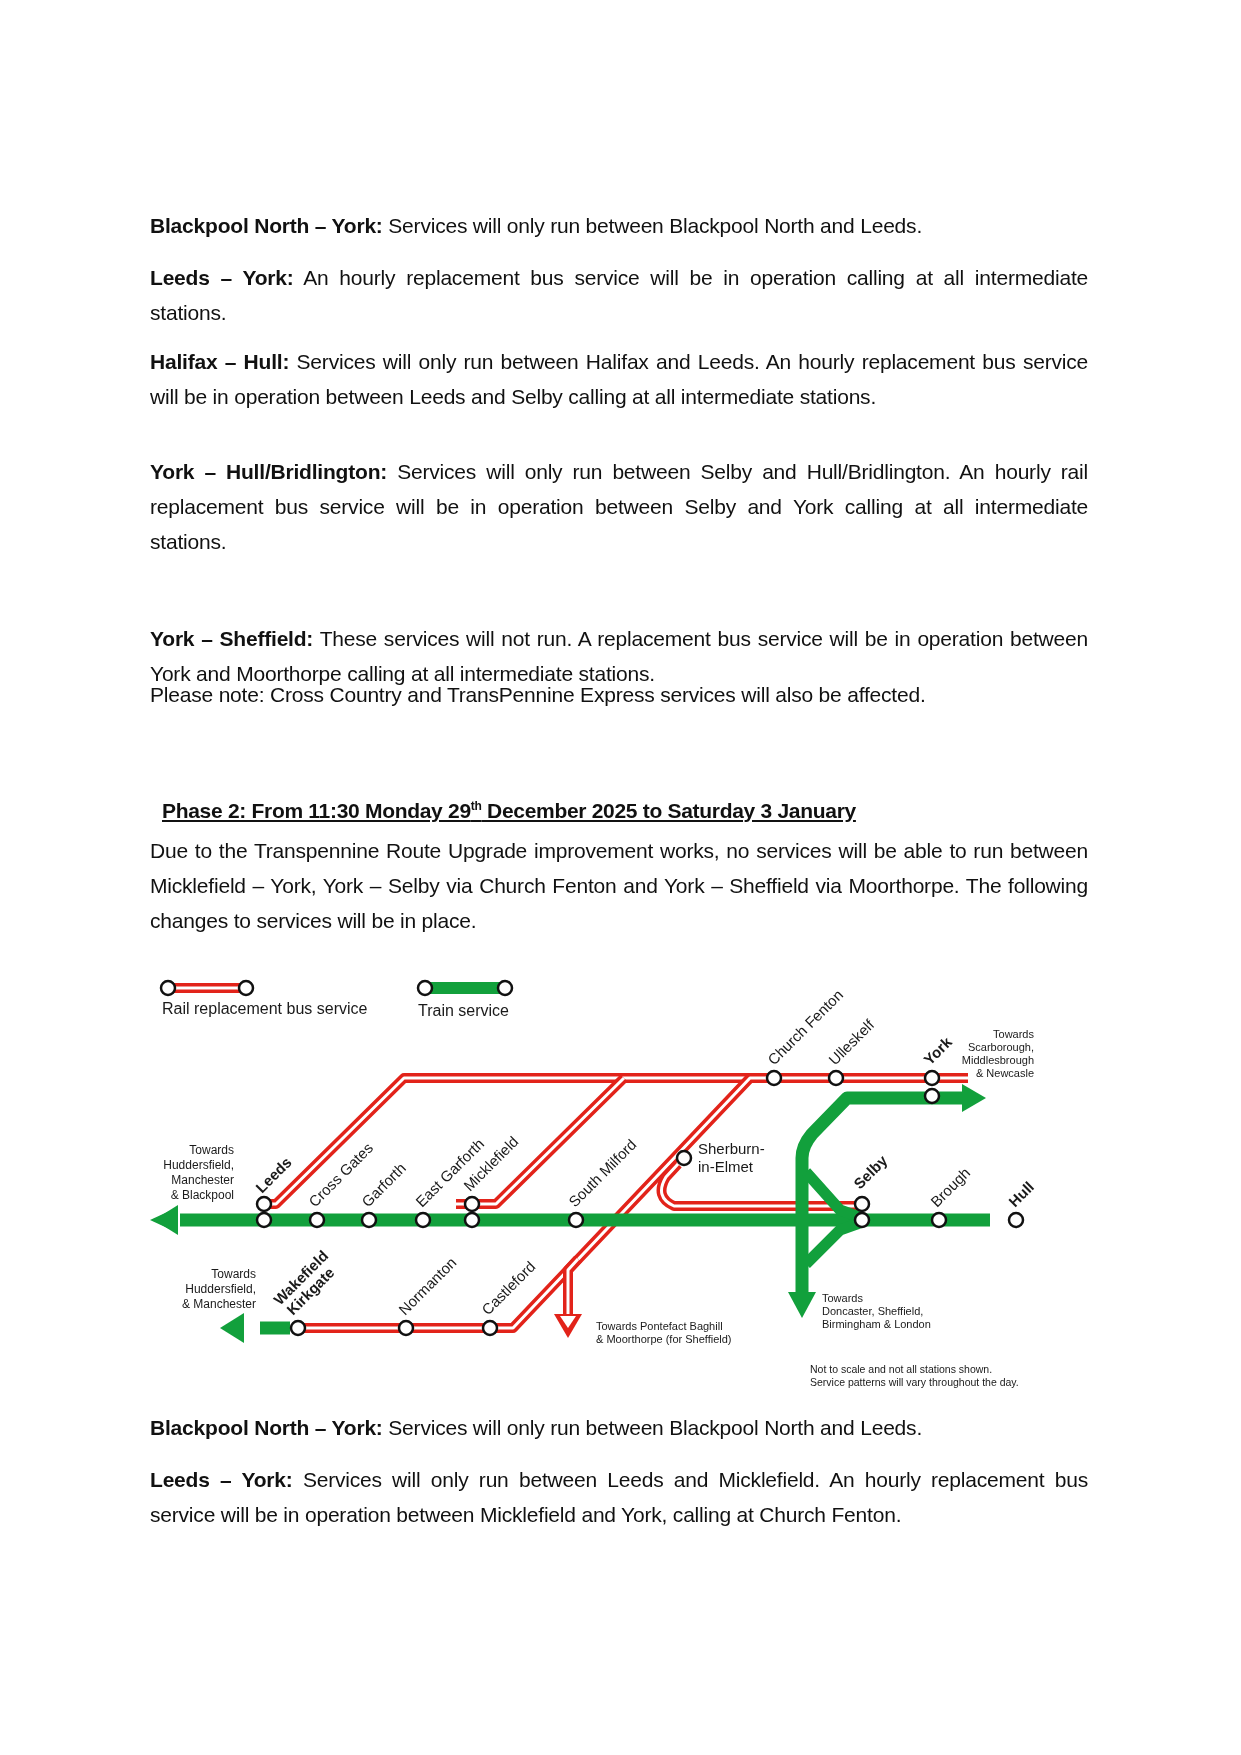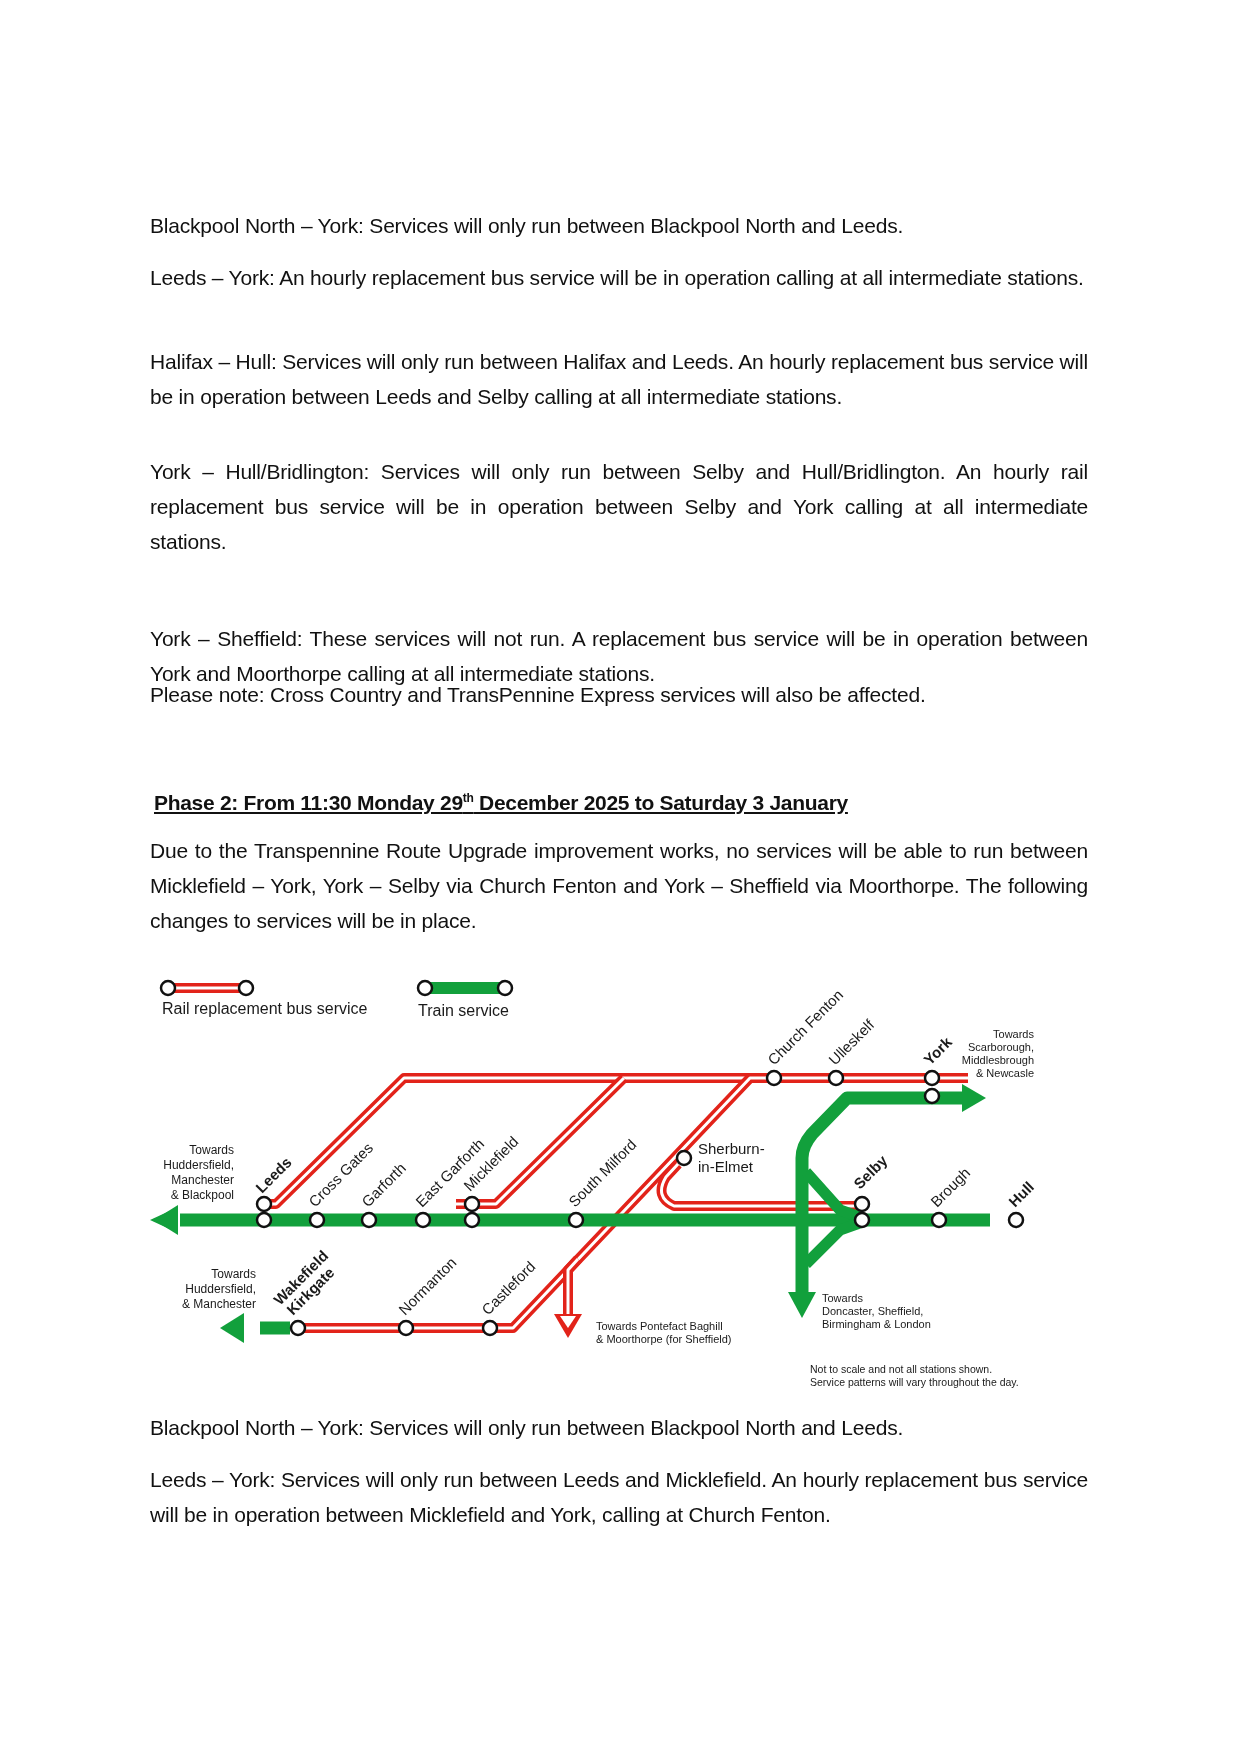--- a/index.html
+++ b/index.html
@@ -1,23 +1,23 @@
 <!DOCTYPE html>
 <html><head>
 <meta charset="utf-8">
 <style>
   html, body { margin: 0; padding: 0; background: #ffffff; }
   body { width: 1241px; height: 1755px; position: relative; overflow: hidden;
          font-family: "Liberation Sans", sans-serif; color: #111; }
   .page { position: absolute; left: 150px; top: 0; width: 938px; }
   .para { position: absolute; left: 0; width: 938px; font-size: 21px; line-height: 35px;
           text-align: justify; margin: 0; letter-spacing: -0.2px; }
-  .para b { font-weight: normal; }
+  .para b { font-weight: bold; }
   .heading { position: absolute; left: 0; font-size: 21px; line-height: 35px; font-weight: bold;
-             text-decoration: underline; margin: 4px; letter-spacing: -0.3px; }
+             text-decoration: underline; margin: 12px; letter-spacing: -0.3px; }
   .heading sup { font-size: 12px; line-height: 0; }
   #map { position: absolute; left: 150px; top: 972px; }
   .lbl { font-family: "Liberation Sans", sans-serif; fill: #1a1a1a; }
 </style>
 </head>
 <body>
 
 <div class="page">
   <p class="para" style="top:208px"><b>Blackpool North – York:</b><span> Services will only run between Blackpool North and Leeds.</span></p>
   <p class="para" style="top:260px"><b>Leeds – York:</b><span> An hourly replacement bus service will be in operation calling at all intermediate stations.</span></p>

